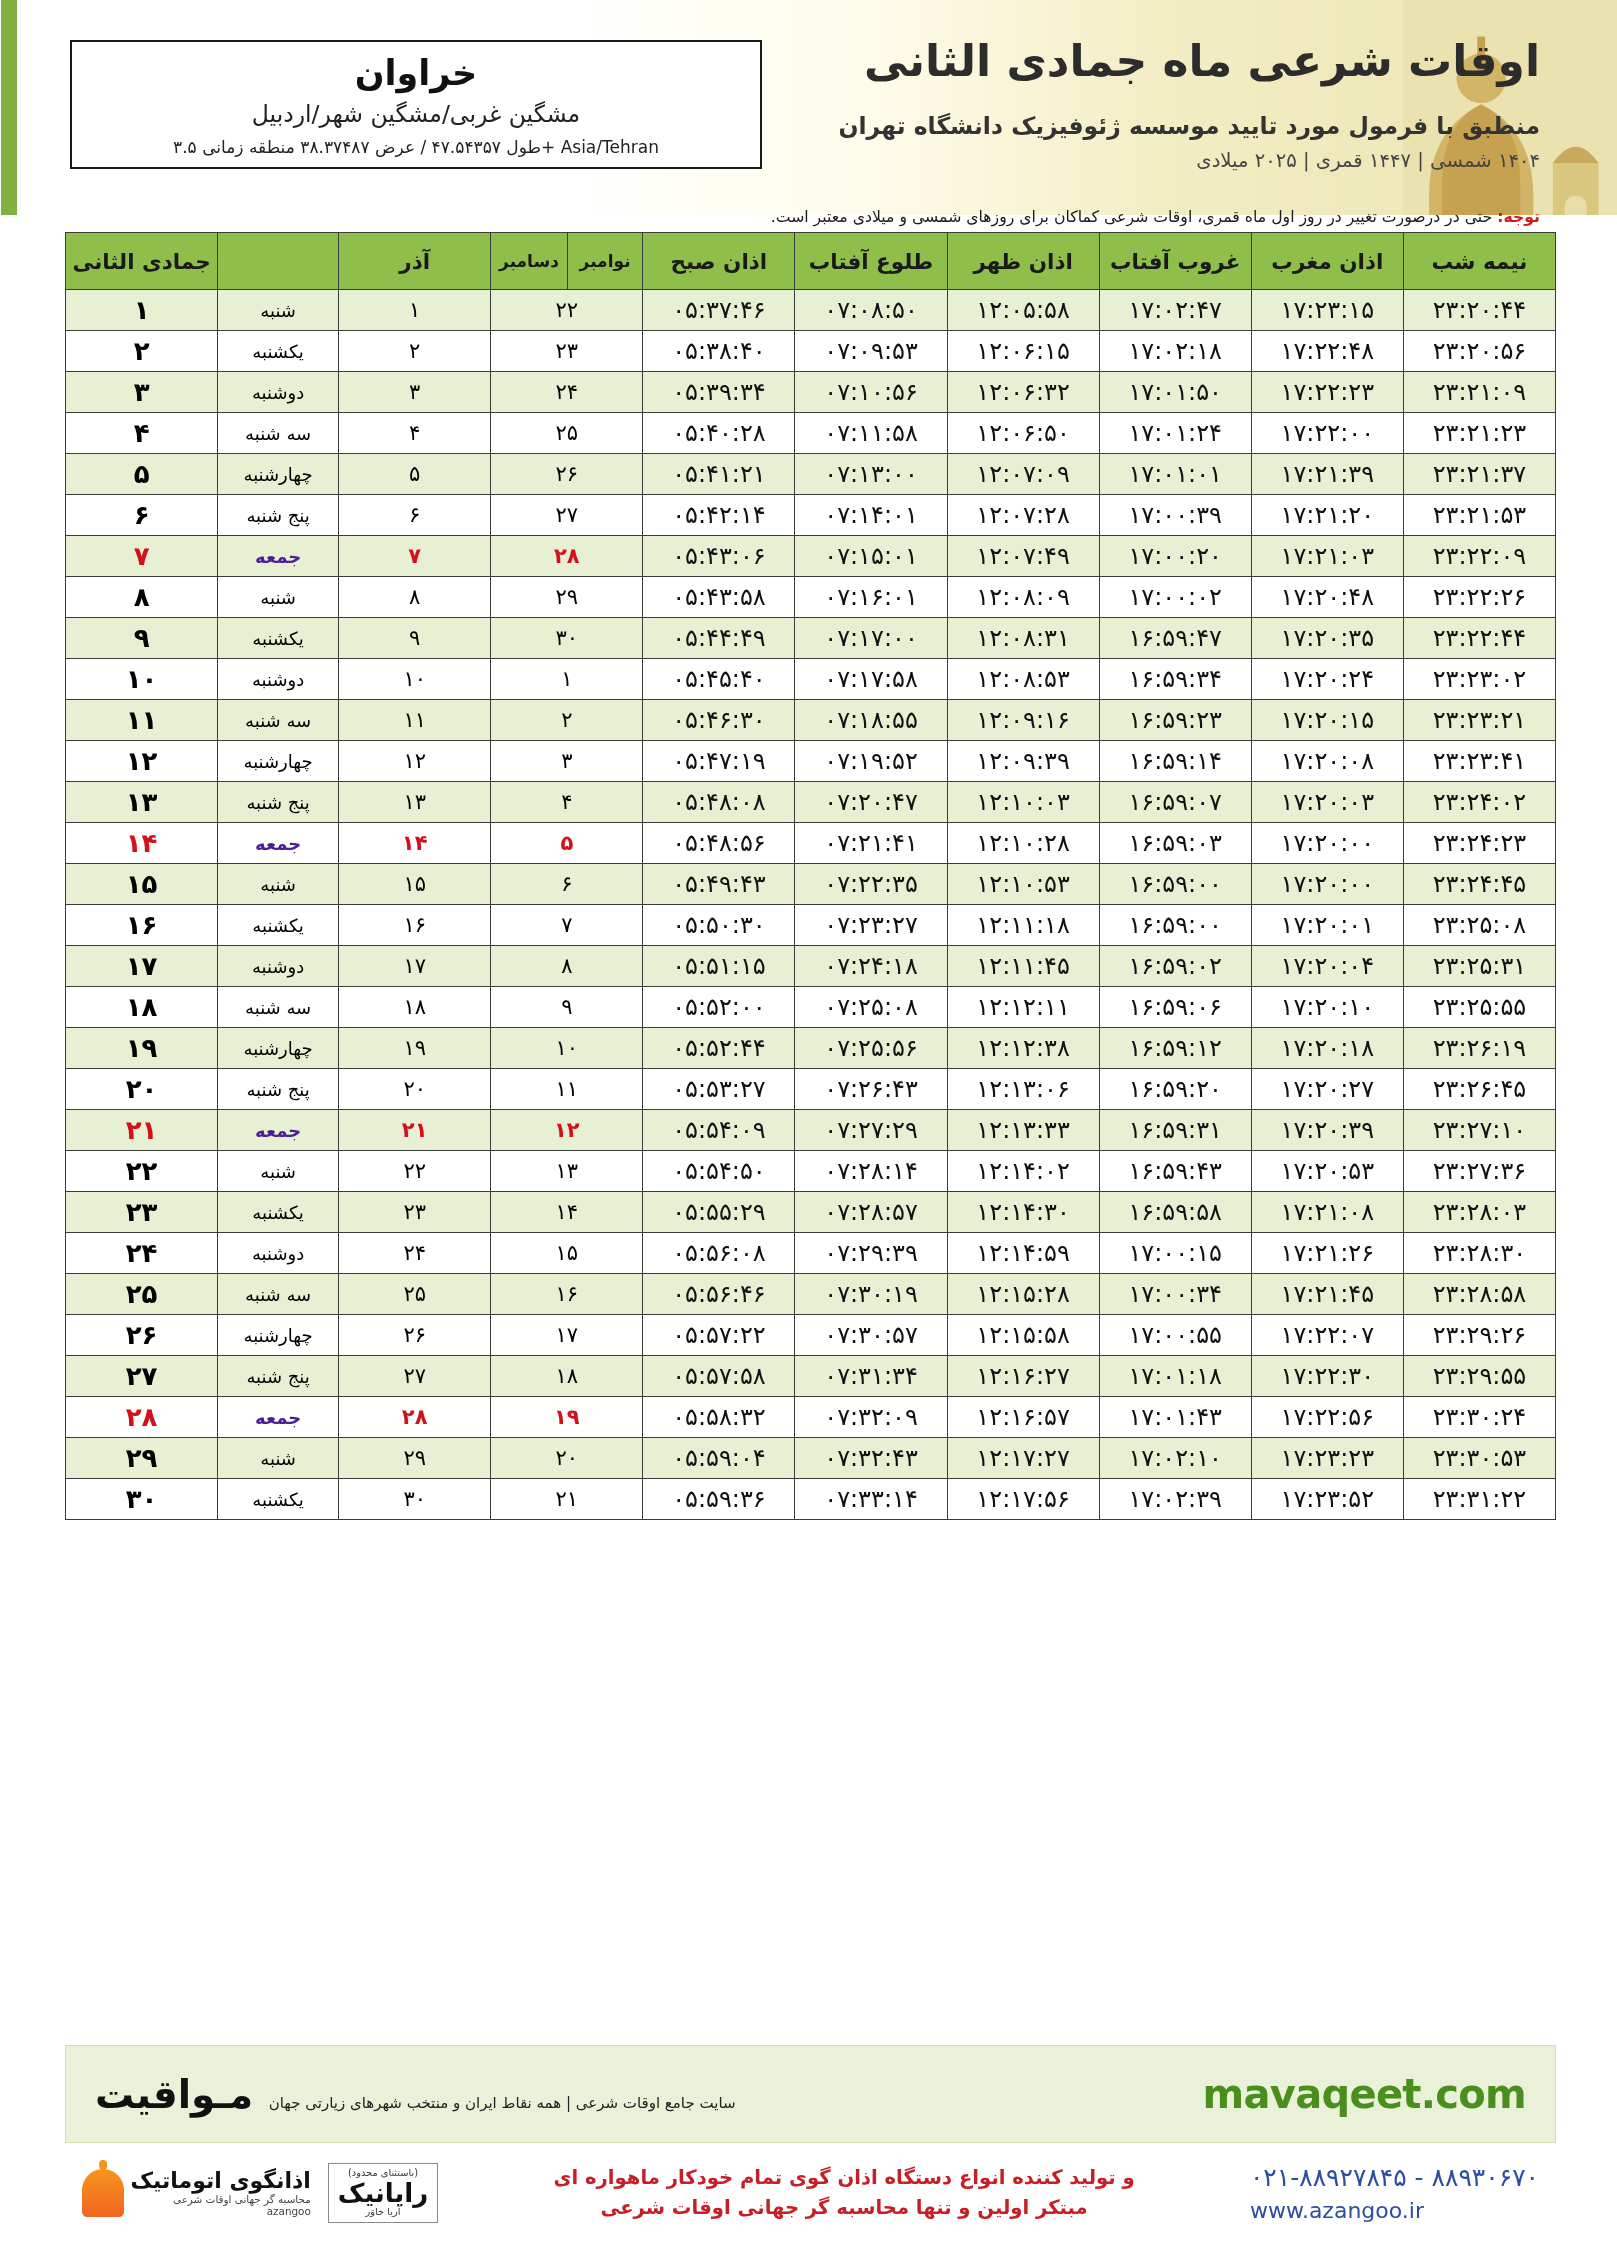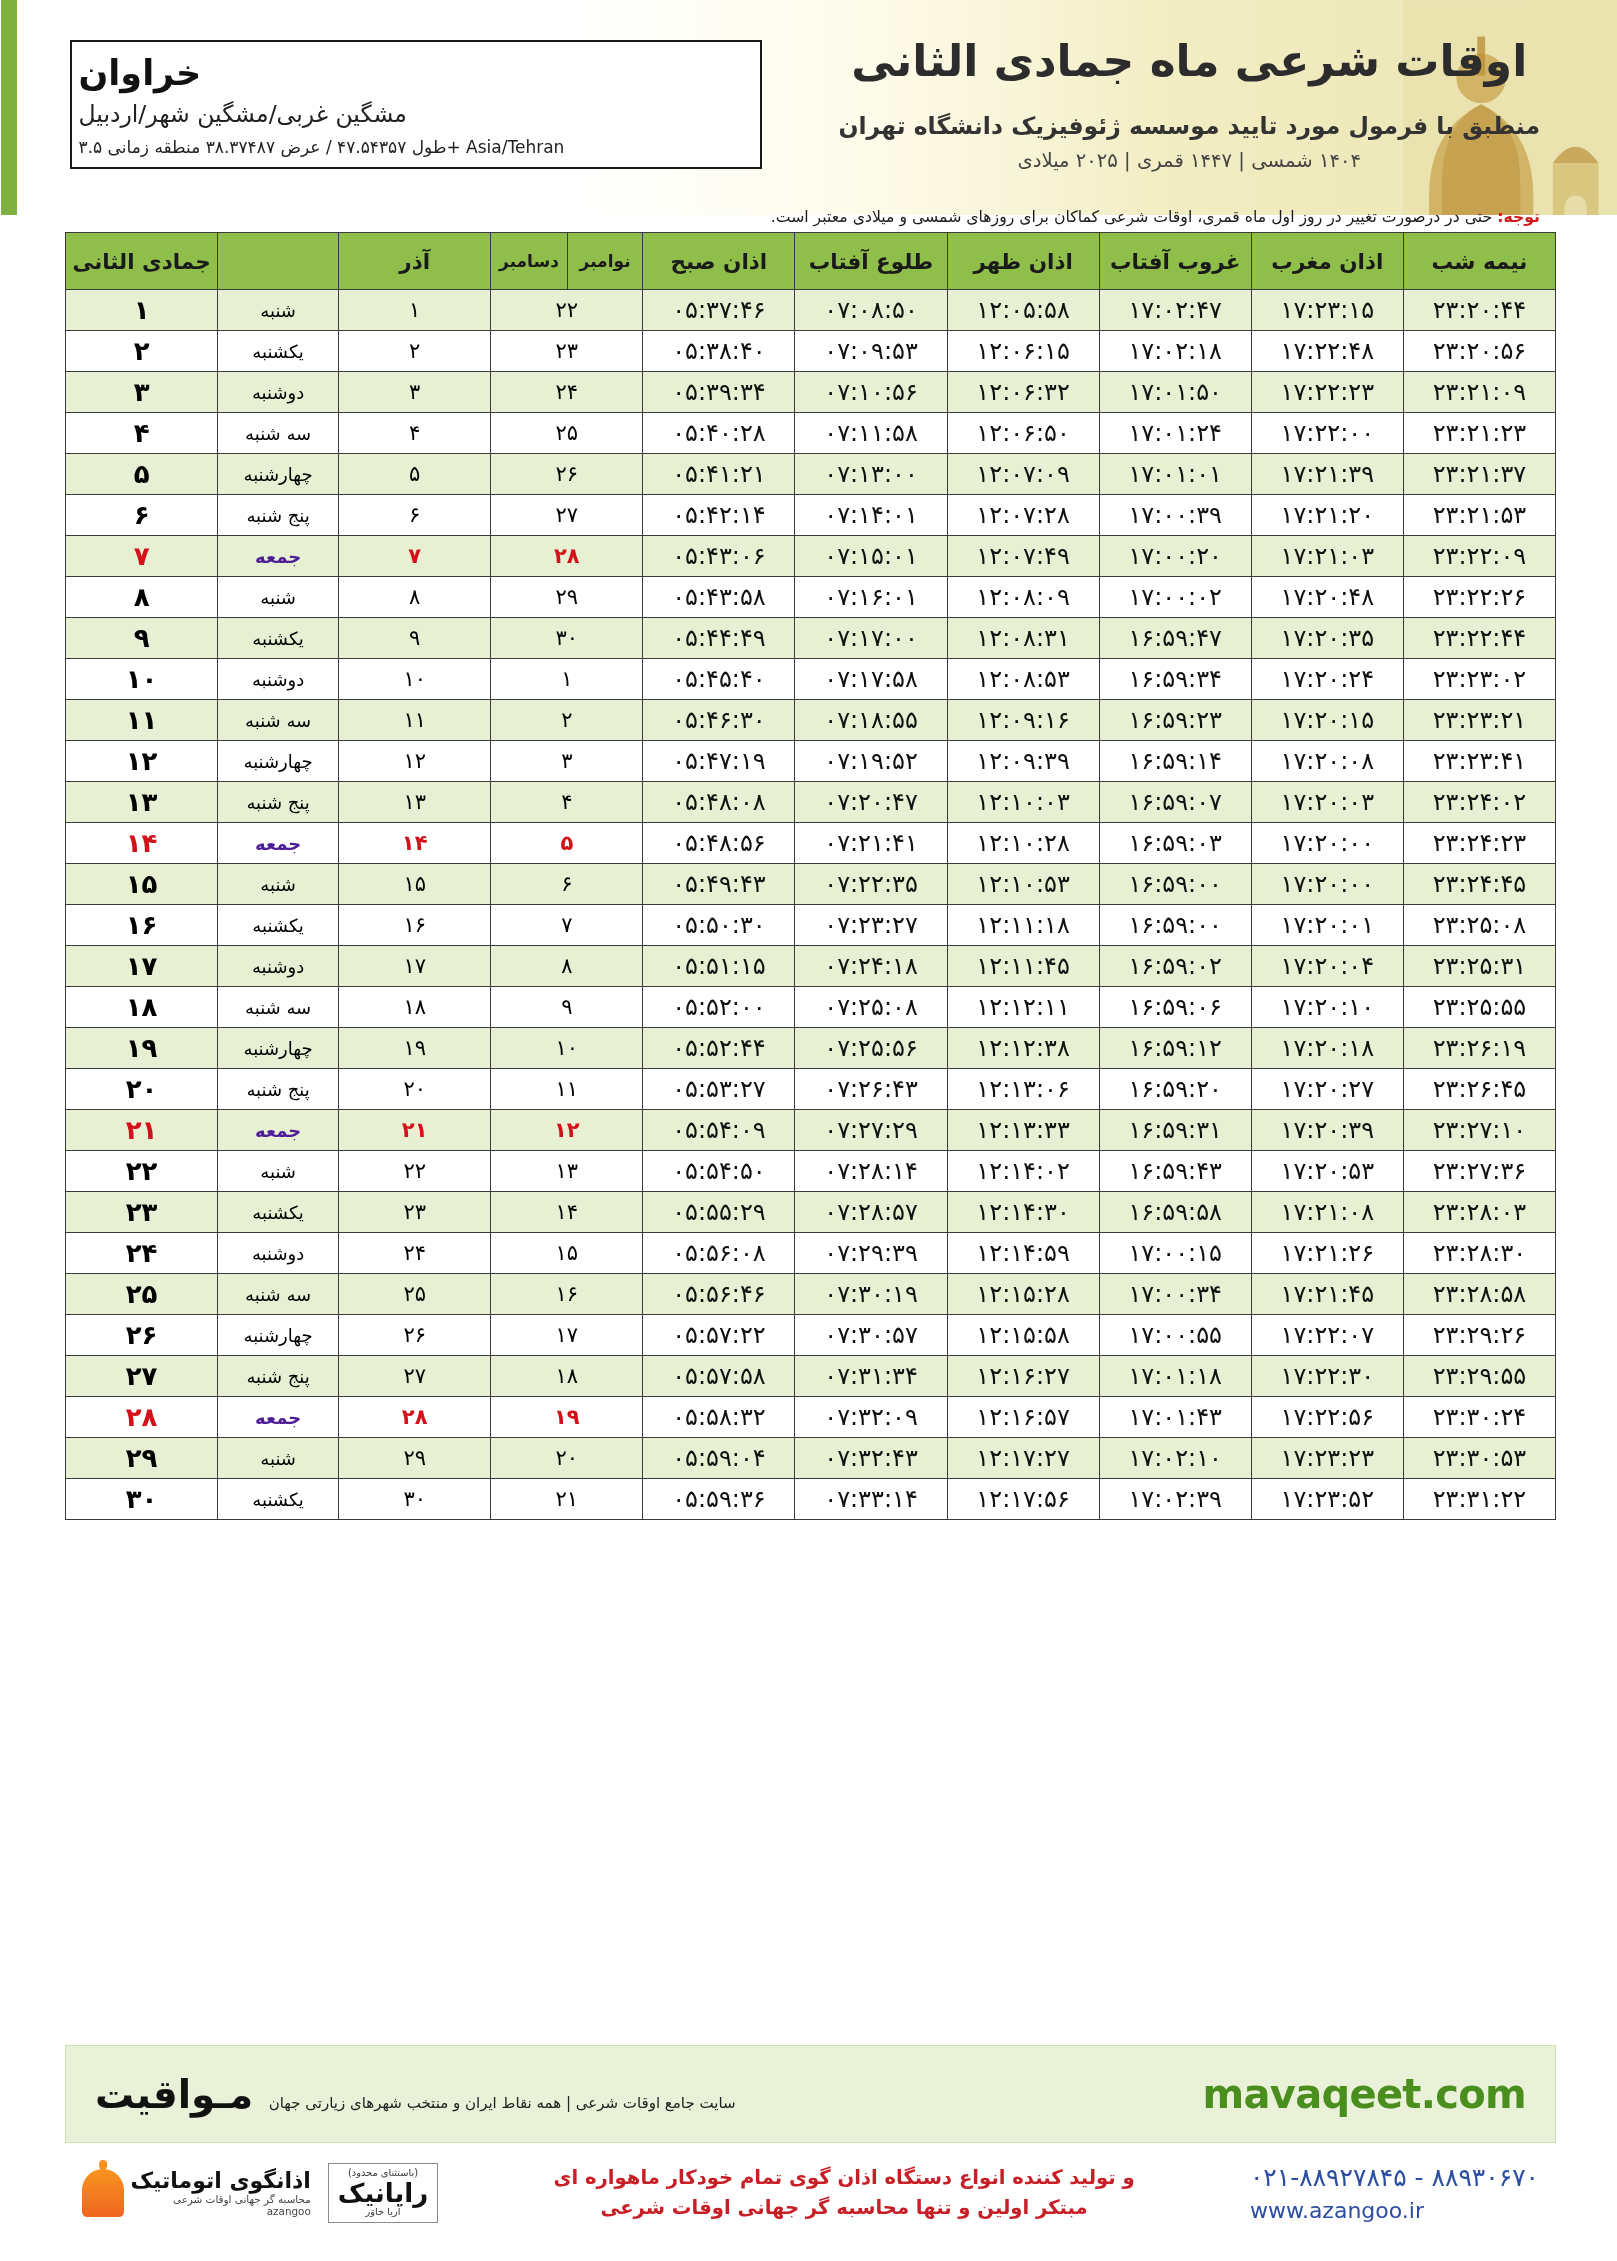--- a/index.html
+++ b/index.html
@@ -25,21 +25,21 @@
   .header-green-edge {
     position: absolute;
     left: 0; top: 0;
     width: 17px; height: 215px;
     background: #7fb040;
   }
   .header-title-wrap {
     position: absolute;
     right: 78px;
     top: 37px;
-    text-align: center;
+    text-align: right;
     z-index: 4;
   }
   .header-title {
     font-size: 44px;
     font-weight: bold;
     color: #2c2c2c;
     letter-spacing: -0.7px;
     line-height: 1.1;
   }
   .header-sub1 {
@@ -64,21 +64,21 @@
 
   
   .city-box {
     position: absolute;
     left: 70px;
     top: 40px;
     width: 692px;
     border: 2px solid #1a1a1a;
     background: #ffffff;
     padding: 11.7px 6.5px 10.4px;
-    text-align: left;
+    text-align: center;
     z-index: 5;
   }
   .city-name {
     font-size: 35px;
     font-weight: bold;
     color: #111;
     line-height: 1.1;
   }
   .city-region {
     font-size: 23.5px;

